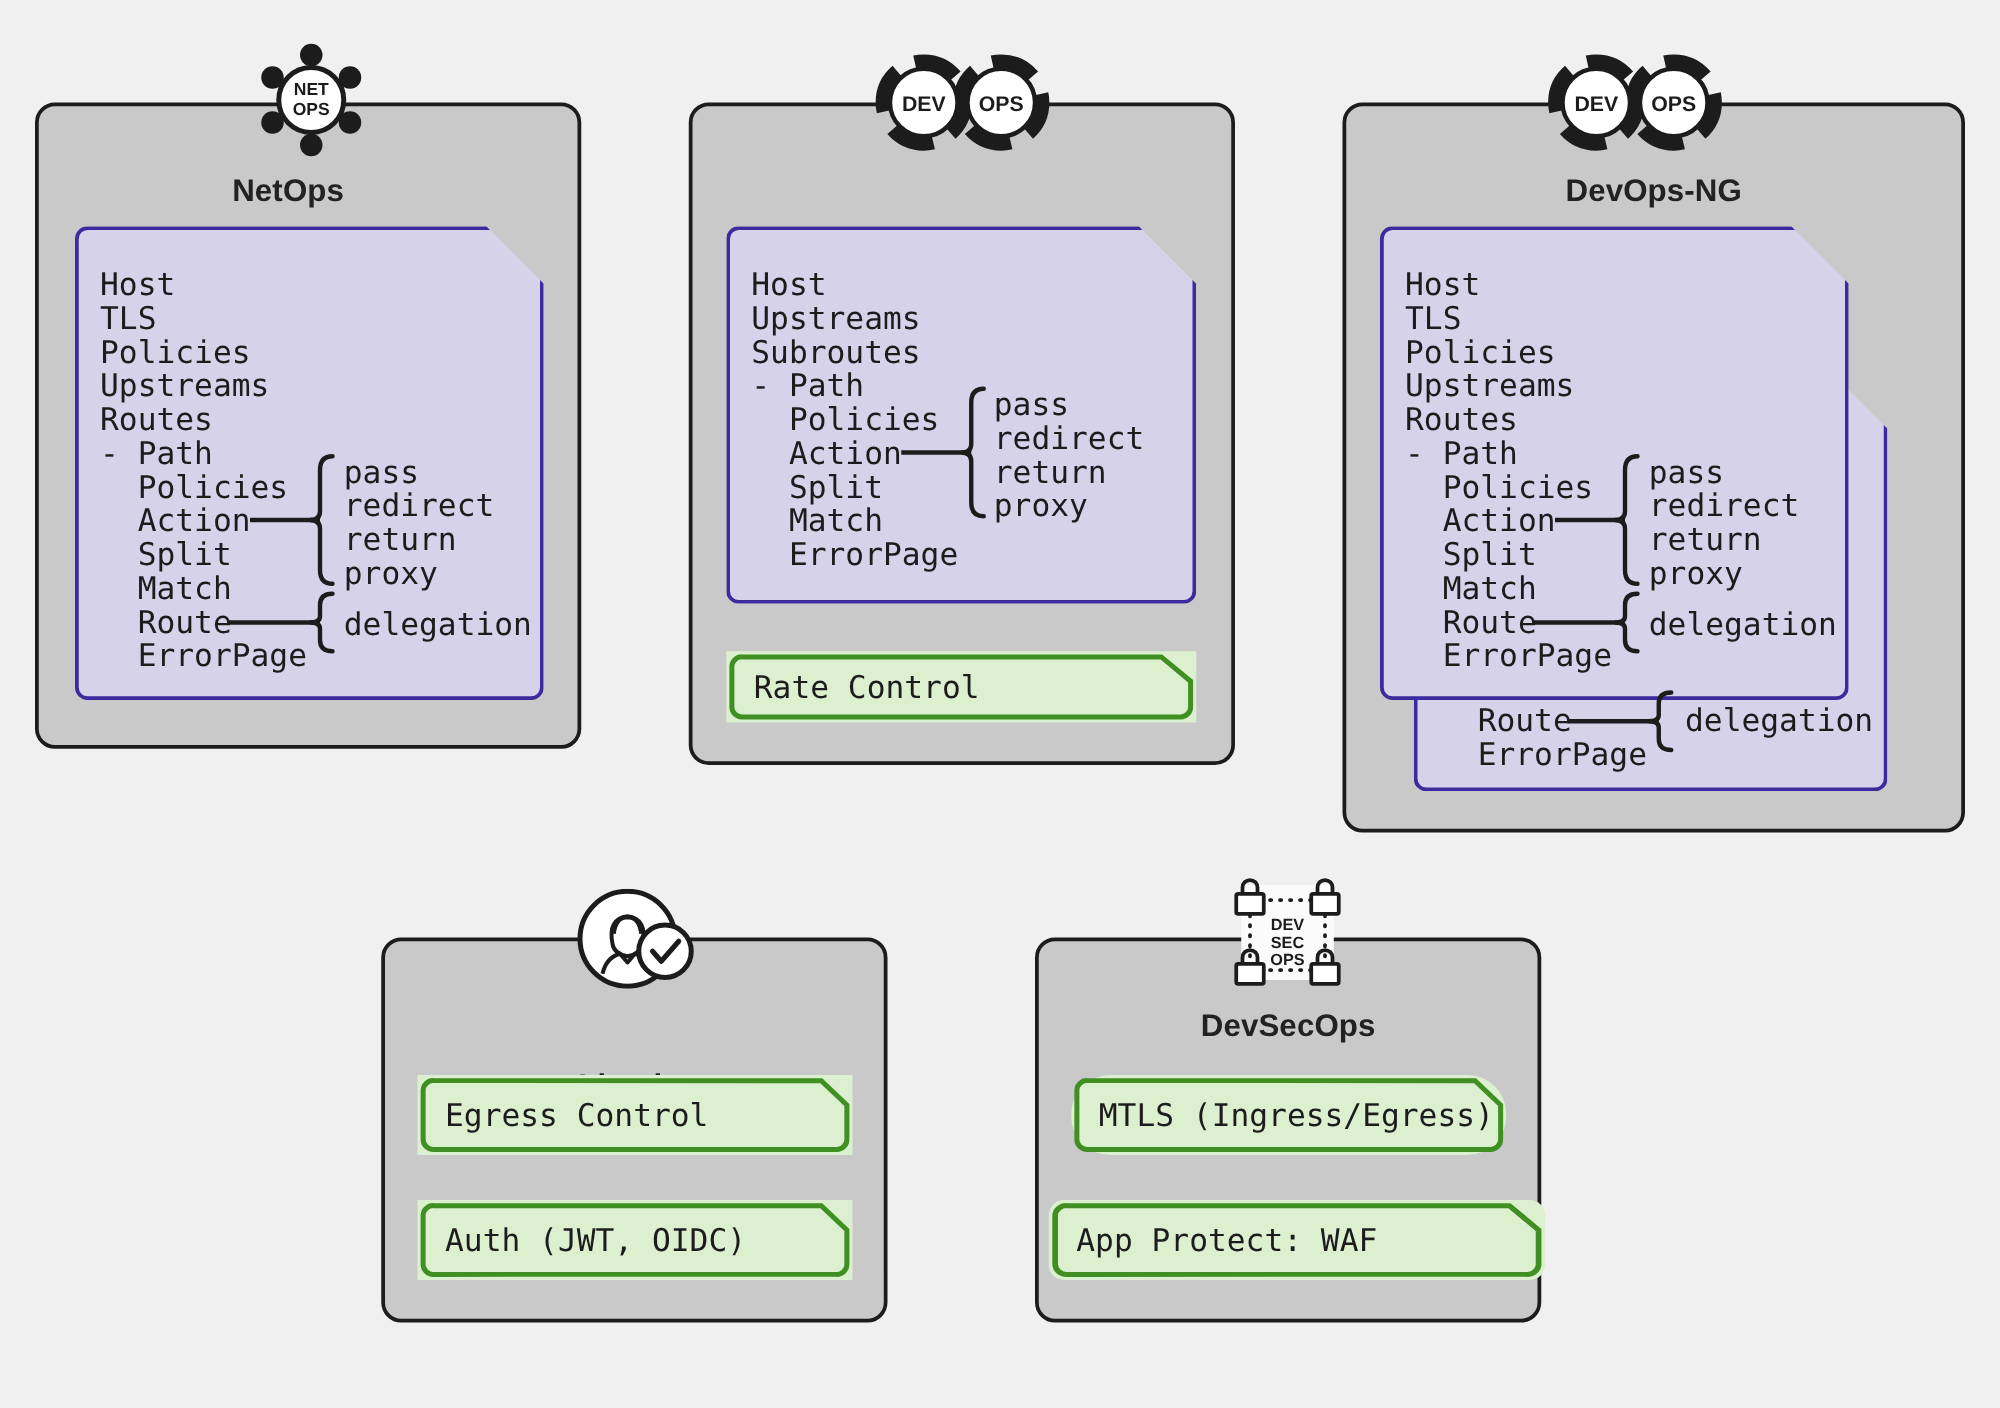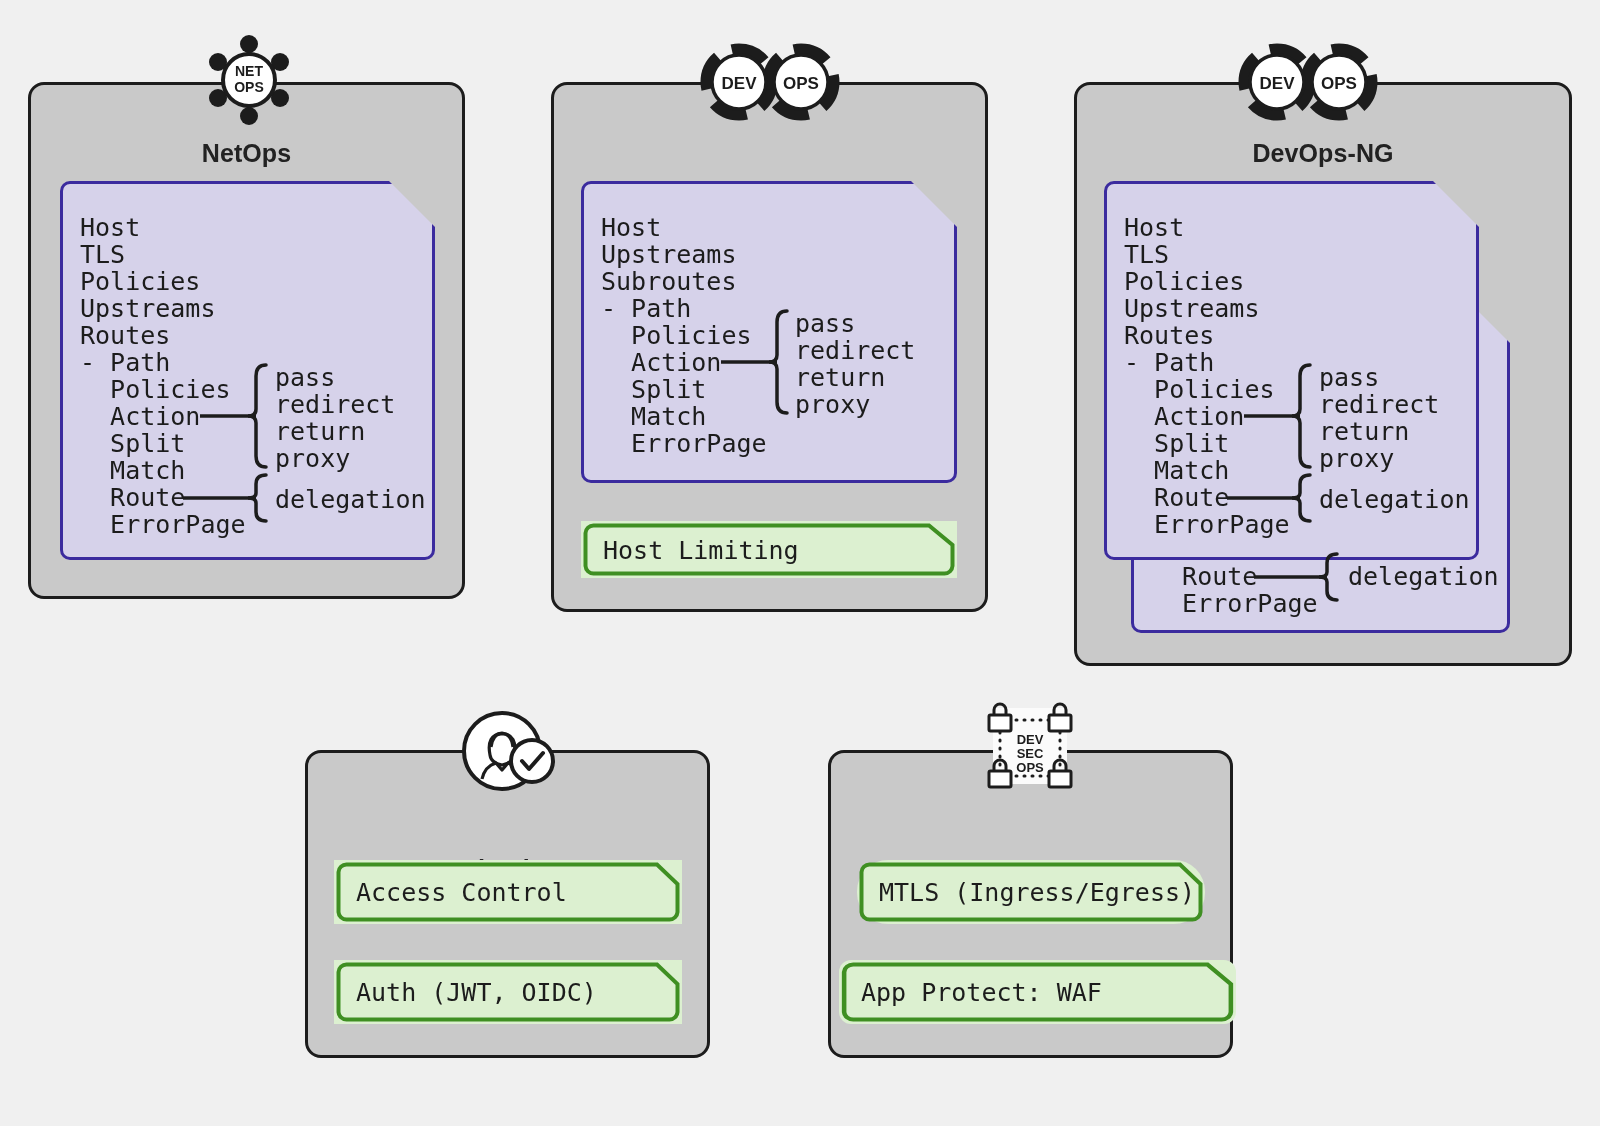--- a/index.html
+++ b/index.html
@@ -121,21 +121,21 @@
         <circle cx="77" cy="30" r="9"></circle>
         <circle cx="15" cy="66" r="9"></circle>
         <circle cx="77" cy="66" r="9"></circle>
       </g>
       <circle cx="46" cy="48" r="26" fill="#ffffff" stroke="#1c1c1c" stroke-width="4"></circle>
       <text class="ico-text" x="46" y="44" font-size="14" text-anchor="middle">NET</text>
       <text class="ico-text" x="46" y="60" font-size="14" text-anchor="middle">OPS</text>
     </svg>
   </div>
 
-  <div class="panel-title" style="left:28px; top:139px; width:437px;">NetOps</div>
+  <div class="panel-title" style="left:12px; top:139px; width:437px;">NetOps</div>
 
   <div class="card-purple" style="left:60px; top:181px; width:375px; height:379px;"></div>
 
   <div class="mono" style="left:80px; top:214px;">Host
 TLS
 Policies
 Upstreams
 Routes
 - Path
   Policies
@@ -201,21 +201,21 @@
 
   <div class="mono" style="left:795px; top:310px;">pass
 redirect
 return
 proxy</div>
 
   <div class="card-green" style="left:581px; top:521px; width:376px; height:57px;">
     <svg viewBox="0 0 376 57" preserveAspectRatio="none">
       <path d="M4.5 12 A8 8 0 0 1 12.5 4.5 L348 4.5 L371.5 24 L371.5 45 A8 8 0 0 1 363.5 52.5 L12.5 52.5 A8 8 0 0 1 4.5 45 Z" fill="#dcf0d0" stroke="#3f8f22" stroke-width="4"></path>
     </svg>
-    <div class="glabel">Host Limiting</div>
+    <div class="glabel">Rate Control</div>
   </div>
 
   <div class="panel" style="left:1074px; top:82px; width:498px; height:584px;"></div>
 
   <div class="badge" style="left:1232px; top:42px; width:152px; height:80px;">
     <svg width="152" height="80" viewBox="0 0 152 80">
       <g fill="none" stroke="#1c1c1c" stroke-width="11" stroke-linecap="butt">
         <circle cx="45" cy="40" r="33" stroke-dasharray="36 16" stroke-dashoffset="8"></circle>
         <circle cx="107" cy="40" r="33" stroke-dasharray="36 16" stroke-dashoffset="8"></circle>
       </g>
@@ -288,21 +288,21 @@
       <path d="M64 50 l7 8 l14 -16" fill="none" stroke="#1c1c1c" stroke-width="4" stroke-linecap="round" stroke-linejoin="round"></path>
     </svg>
   </div>
 
   <div class="panel-title" style="left:305px; top:855px; width:405px;">Identity</div>
 
   <div class="card-green" style="left:334px; top:860px; width:348px; height:64px;">
     <svg viewBox="0 0 348 64" preserveAspectRatio="none">
       <path d="M4.5 12 A8 8 0 0 1 12.5 4.5 L323 4.5 L343.5 24 L343.5 52 A8 8 0 0 1 335.5 59.5 L12.5 59.5 A8 8 0 0 1 4.5 52 Z" fill="#dcf0d0" stroke="#3f8f22" stroke-width="4"></path>
     </svg>
-    <div class="glabel">Access Control</div>
+    <div class="glabel">Egress Control</div>
   </div>
 
   <div class="card-green" style="left:334px; top:960px; width:348px; height:64px;">
     <svg viewBox="0 0 348 64" preserveAspectRatio="none">
       <path d="M4.5 12 A8 8 0 0 1 12.5 4.5 L323 4.5 L343.5 24 L343.5 52 A8 8 0 0 1 335.5 59.5 L12.5 59.5 A8 8 0 0 1 4.5 52 Z" fill="#dcf0d0" stroke="#3f8f22" stroke-width="4"></path>
     </svg>
     <div class="glabel">Auth (JWT, OIDC)</div>
   </div>
 
   <div class="panel" style="left:828px; top:750px; width:405px; height:308px;"></div>
@@ -327,20 +327,21 @@
         <rect x="14" y="71" width="22" height="16" rx="1.5"></rect>
         <path d="M79 66 a6 6 0 0 1 12 0 l0 6 l-12 0 Z" fill="none"></path>
         <rect x="74" y="71" width="22" height="16" rx="1.5"></rect>
       </g>
       <text class="ico-text" x="55" y="44" font-size="13" text-anchor="middle">DEV</text>
       <text class="ico-text" x="55" y="58" font-size="13" text-anchor="middle">SEC</text>
       <text class="ico-text" x="55" y="72" font-size="13" text-anchor="middle">OPS</text>
     </svg>
   </div>
 
+  <div class="panel-title" style="left:828px; top:807px; width:405px;">DevSecOps</div>
 
   <div class="card-green" style="left:857px; top:860px; width:348px; height:64px;border-radius:31px;">
     <svg viewBox="0 0 348 64" preserveAspectRatio="none">
       <path d="M4.5 12 A8 8 0 0 1 12.5 4.5 L323 4.5 L343.5 24 L343.5 52 A8 8 0 0 1 335.5 59.5 L12.5 59.5 A8 8 0 0 1 4.5 52 Z" fill="#dcf0d0" stroke="#3f8f22" stroke-width="4"></path>
     </svg>
     <div class="glabel">MTLS (Ingress/Egress)</div>
   </div>
 
   <div class="card-green" style="left:839px; top:960px; width:397px; height:64px;border-radius:12px;">
     <svg viewBox="0 0 348 64" preserveAspectRatio="none">

